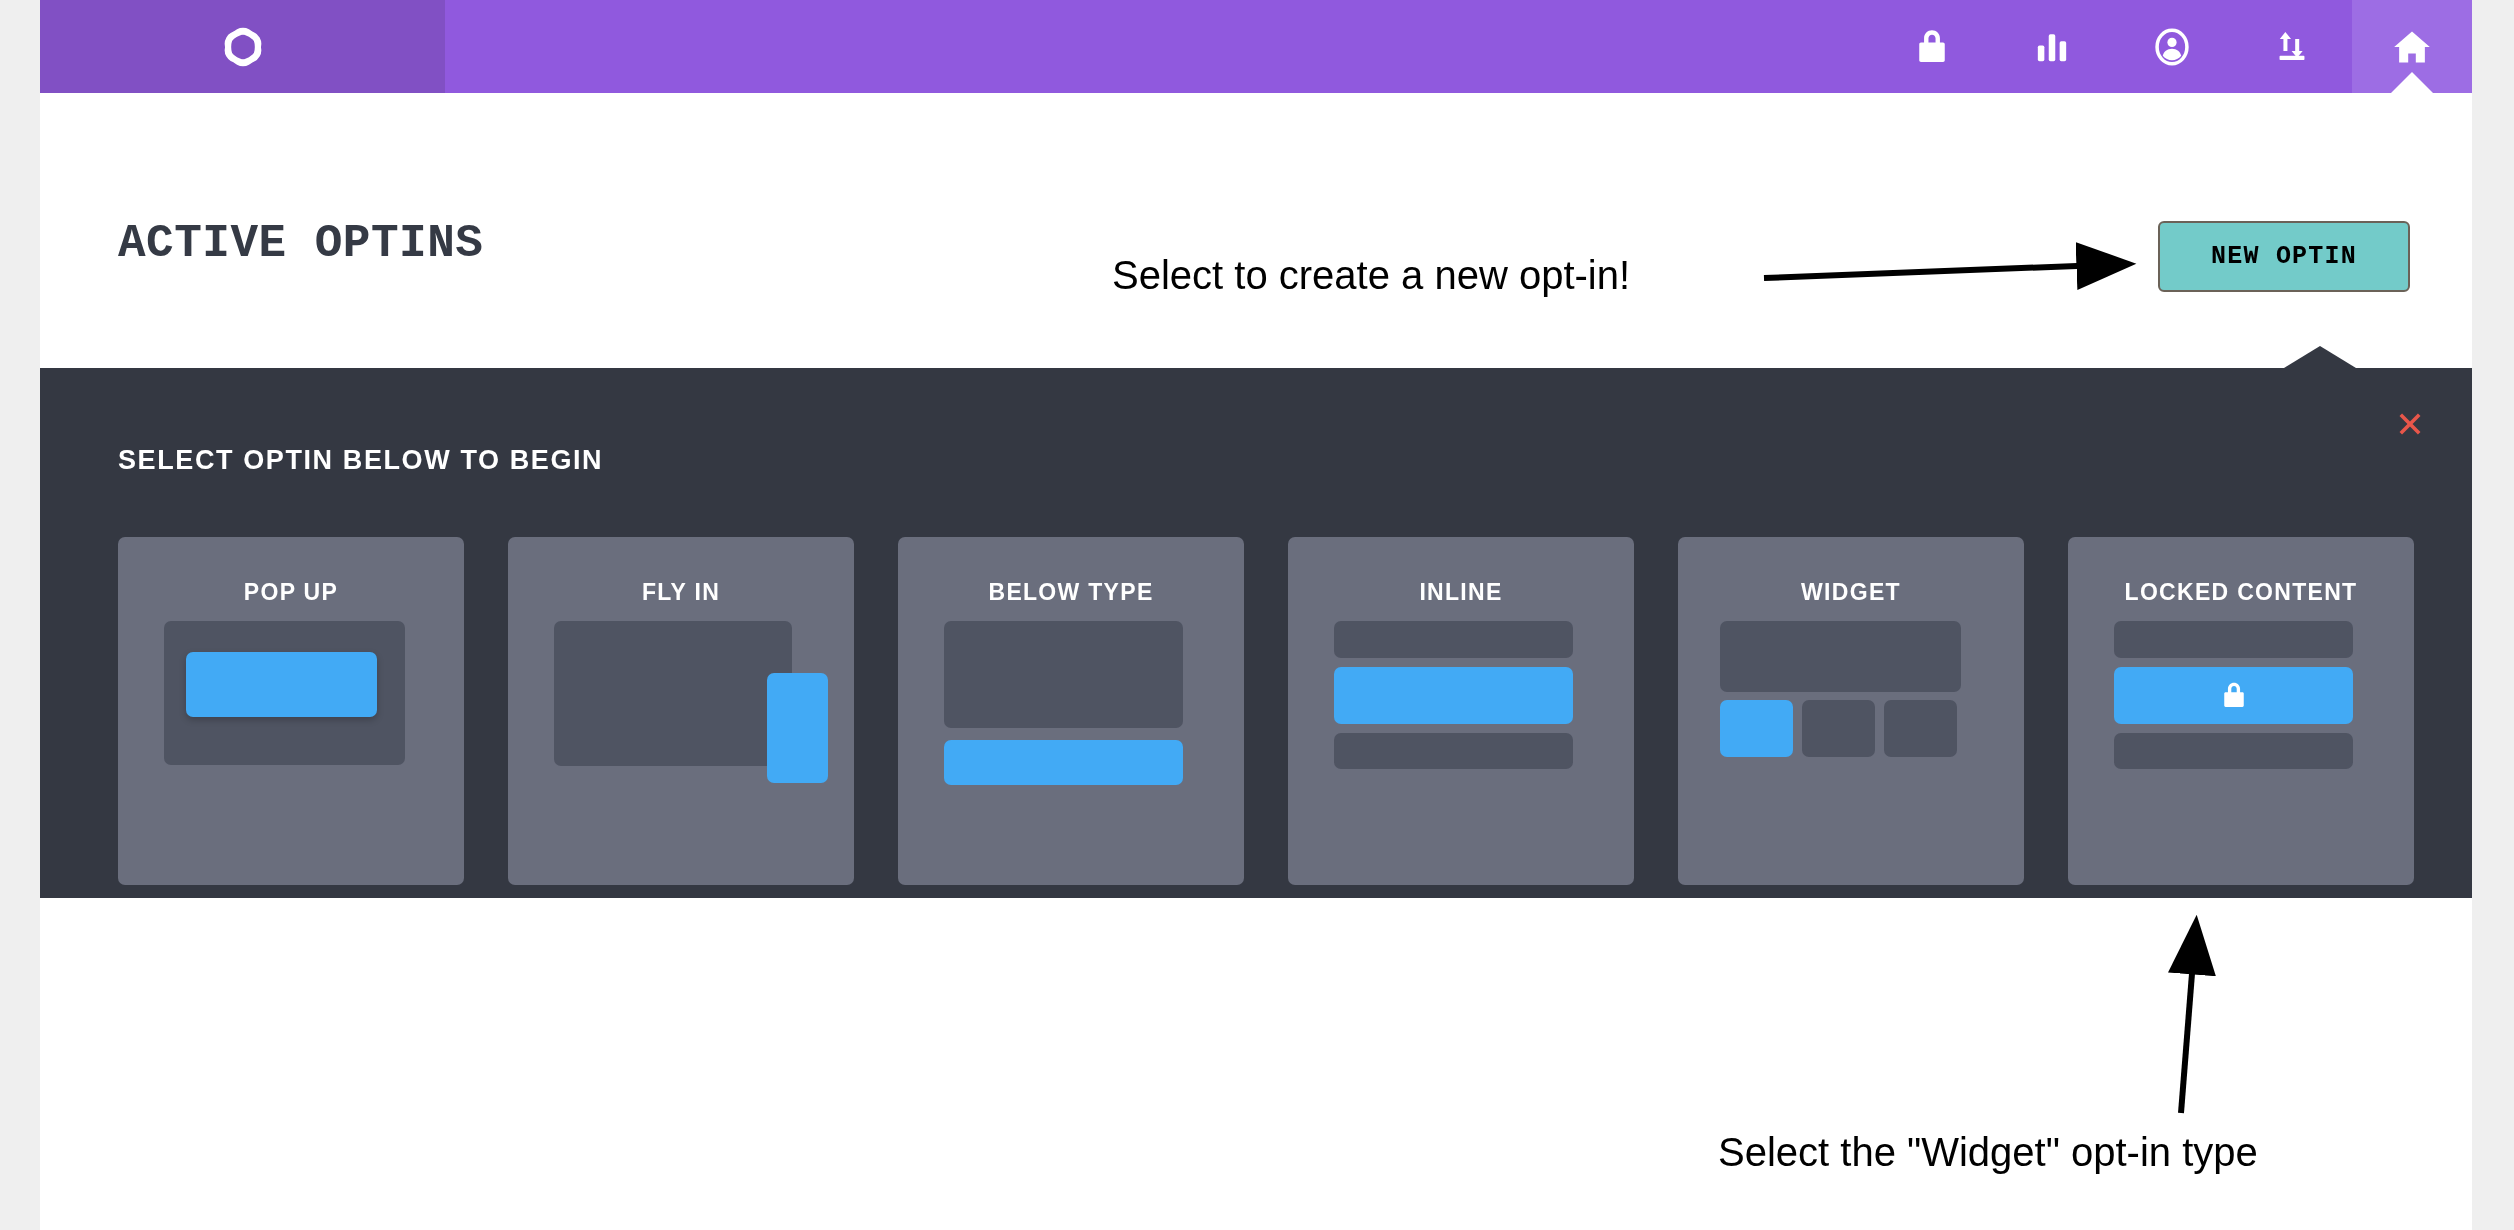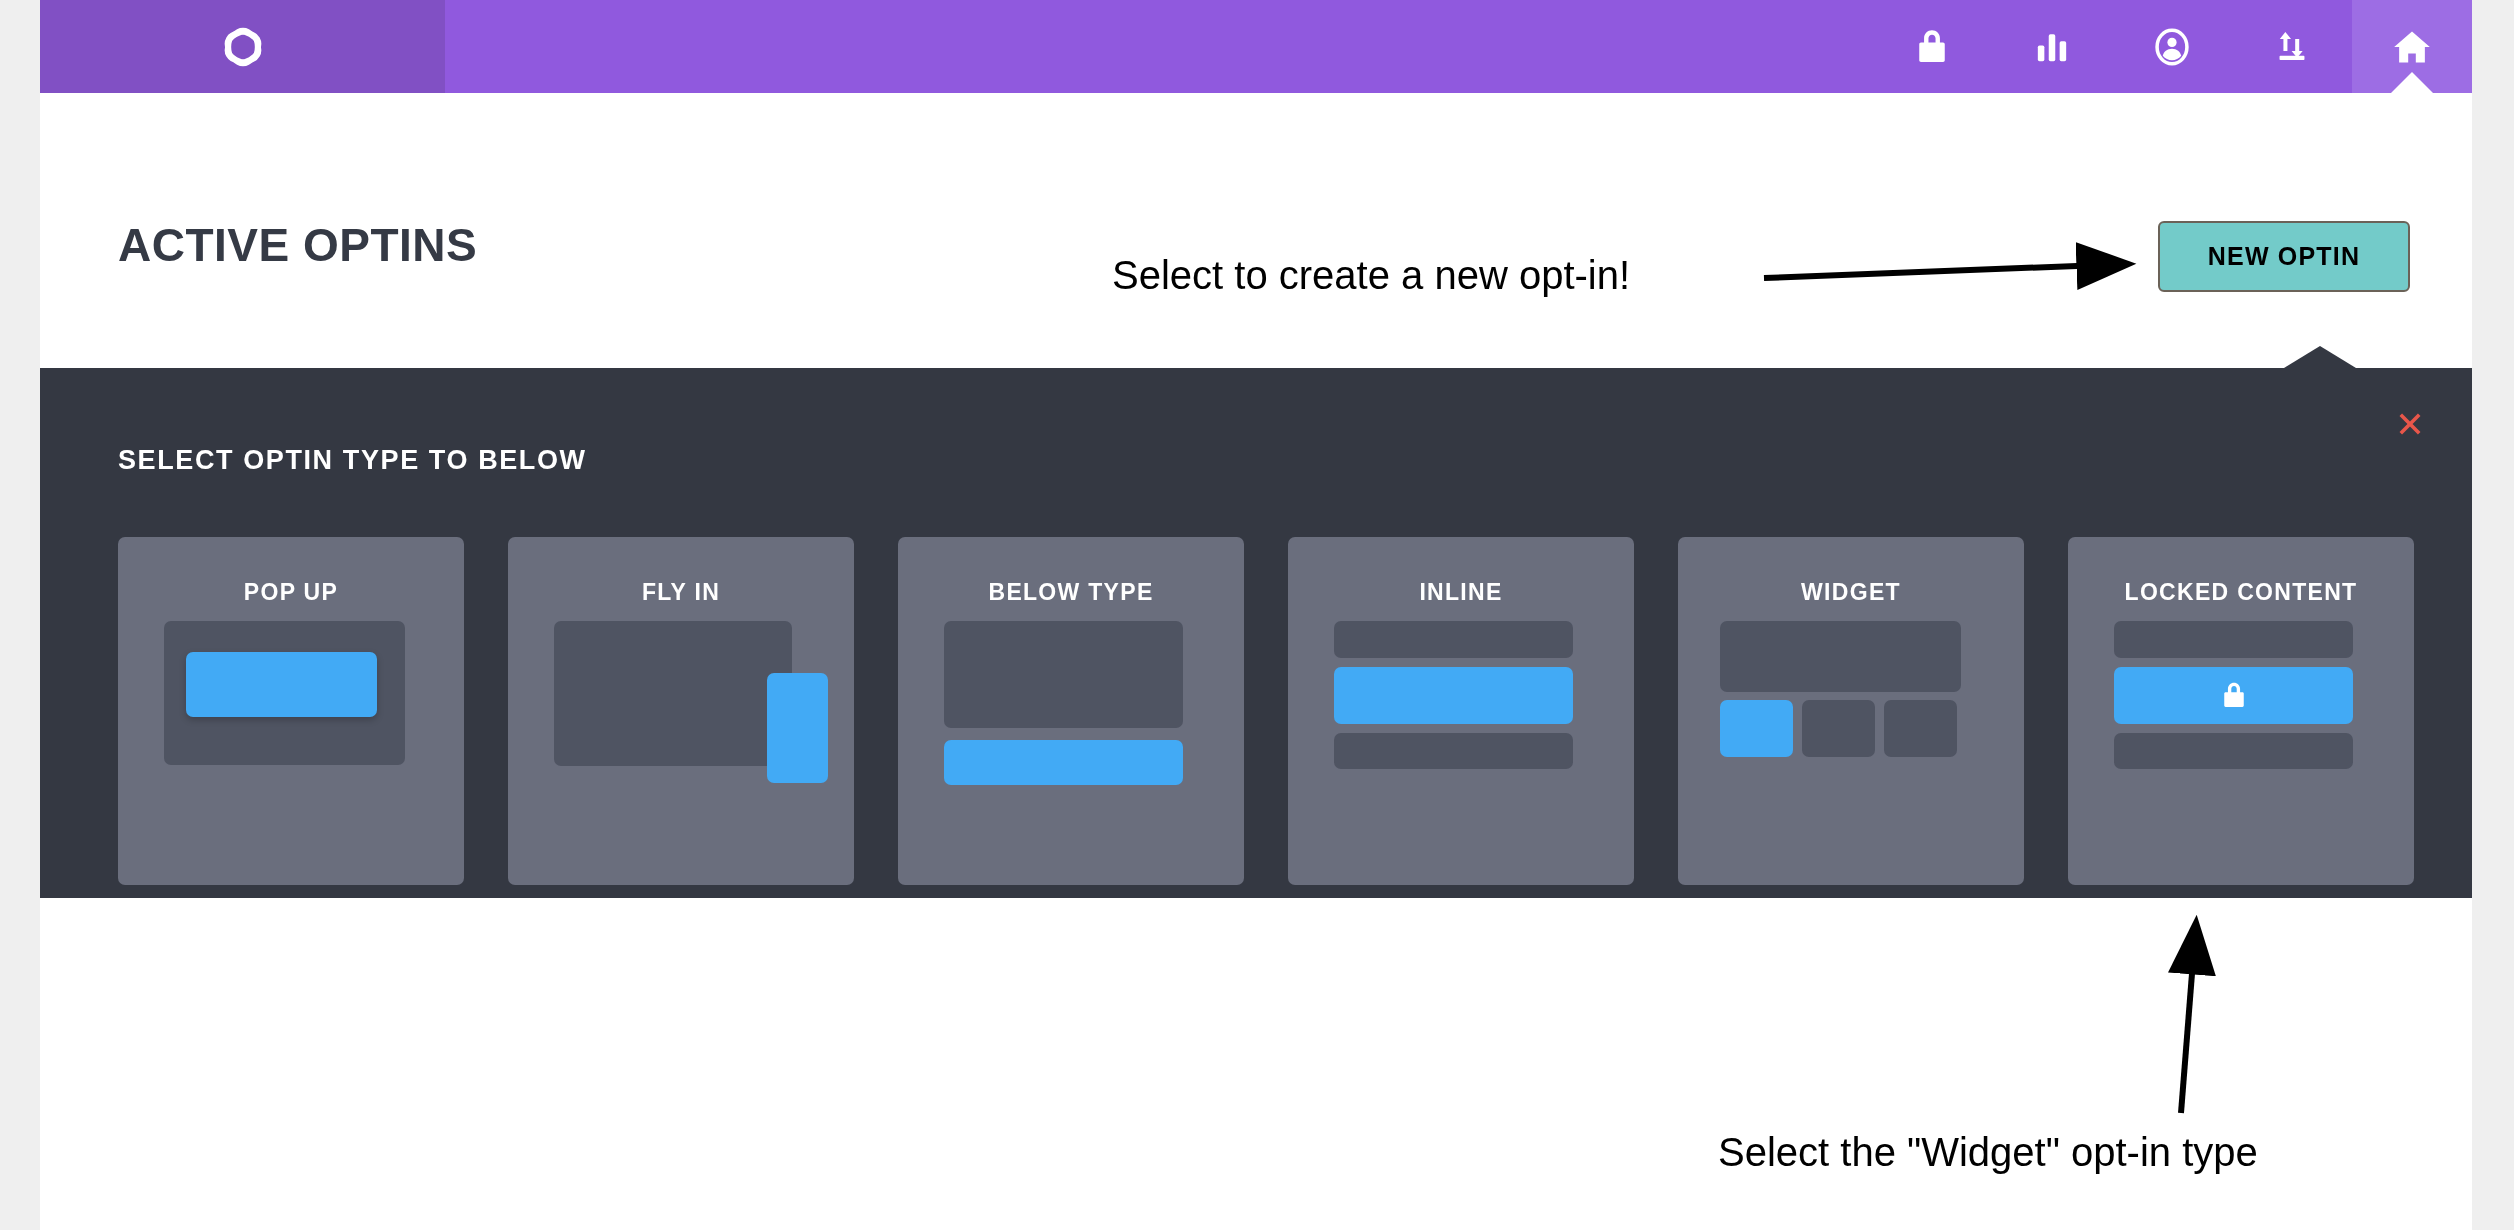--- a/index.html
+++ b/index.html
@@ -79,20 +79,21 @@
   }
   .nav-item svg { display: block; }
 
   
   .page-head {
     position: absolute;
     left: 0;
     top: 93px;
     width: 2432px;
     height: 222px;
+    font-family: Liberation Mono, monospace;
   }
   .page-title {
     position: absolute;
     left: 78px;
     top: 125px;
     font-size: 46px;
     font-weight: bold;
     color: #353a45;
     letter-spacing: 0.5px;
     white-space: nowrap;
@@ -308,21 +309,21 @@
   </div>
 
   <div class="page-head">
     <div class="page-title">ACTIVE OPTINS</div>
     <div class="new-optin-btn">NEW OPTIN</div>
   </div>
 
   <div class="optin-panel">
     <div class="panel-pointer"></div>
 
-    <div class="panel-title">SELECT OPTIN TYPE TO BELOW</div>
+    <div class="panel-title">SELECT OPTIN BELOW TO BEGIN</div>
 
     <div class="panel-close">
       <span>
         <svg width="34" height="34" viewBox="0 0 24 24">
           <path fill="#e8564a" d="M19.4 6.4 17.6 4.6 12 10.2 6.4 4.6 4.6 6.4 10.2 12l-5.6 5.6 1.8 1.8L12 13.8l5.6 5.6 1.8-1.8L13.8 12z"></path>
         </svg>
       </span>
     </div>
 
     <div class="cards-row">

